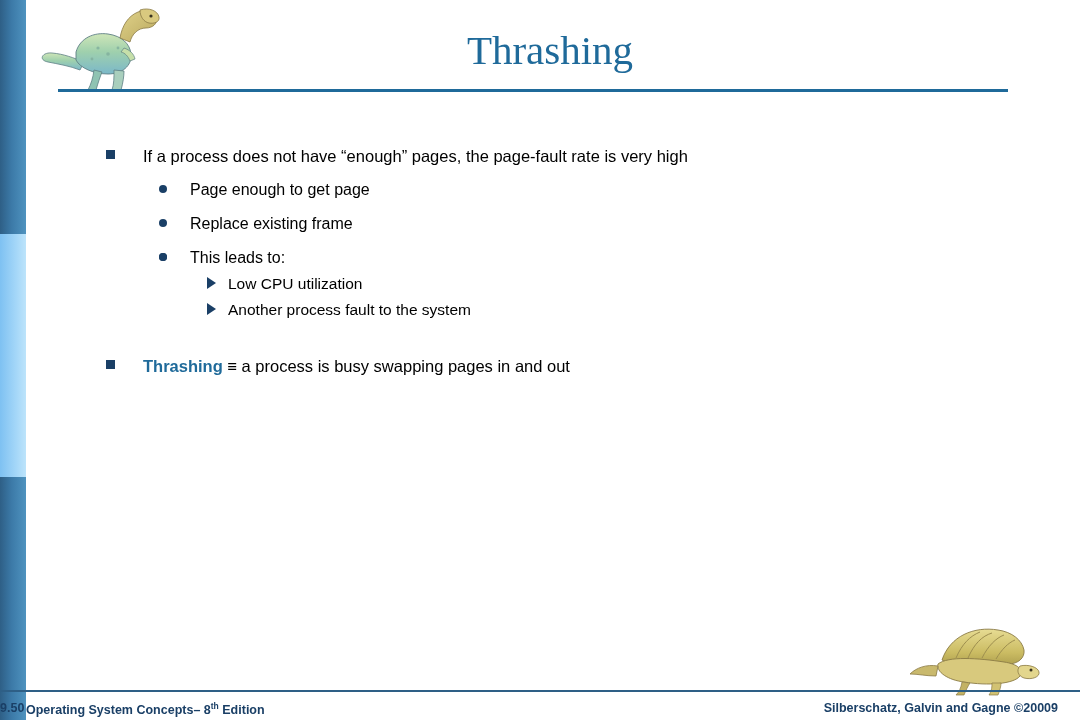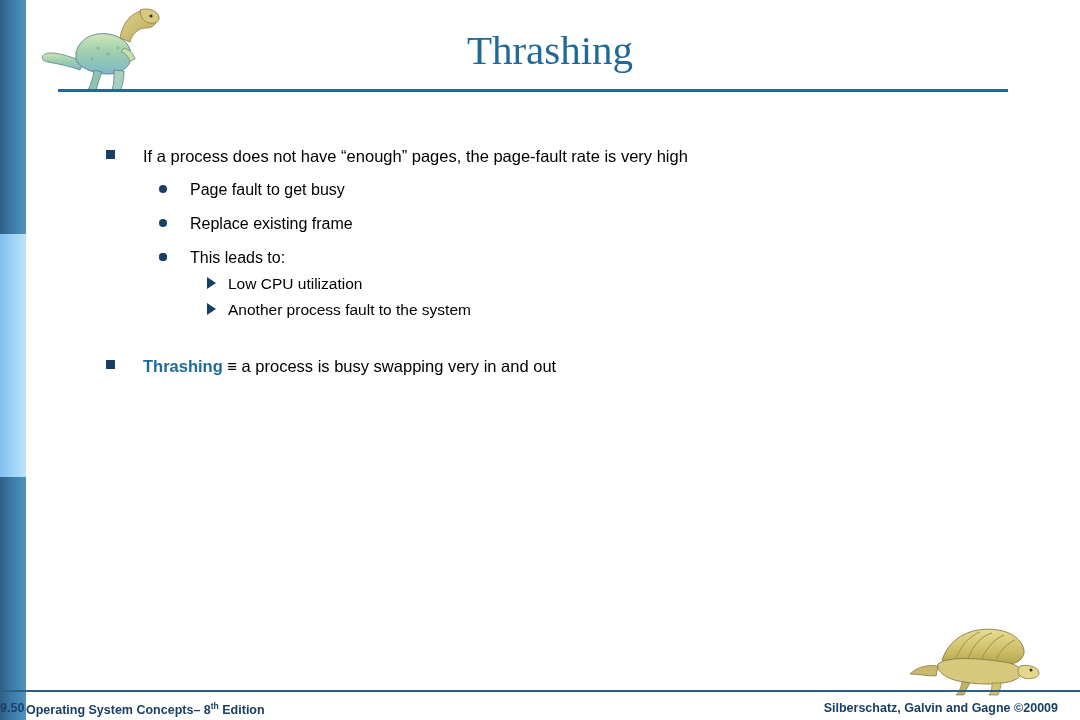--- a/index.html
+++ b/index.html
@@ -251,21 +251,21 @@
 
   <div class="content">
 
     <div class="bullet-l1">
       <span class="marker"></span>
       <span>If a process does not have “enough” pages, the page-fault rate is very high</span>
     </div>
 
     <div class="bullet-l2">
       <span class="marker"></span>
-      <span>Page fault to get busy</span>
+      <span>Page enough to get page</span>
     </div>
 
     <div class="bullet-l2">
       <span class="marker"></span>
       <span>Replace existing frame</span>
     </div>
 
     <div class="bullet-l2">
       <span class="marker"></span>
     </div>
@@ -291,21 +291,21 @@
             <path d="M0 0 L9 6 L0 12 Z" fill="#1a3f66"></path>
           </svg>
       </span>
       <span>Another process fault to the system</span>
     </div>
 
     <div class="gap-before-thrash"></div>
 
     <div class="thrash-line">
       <span class="marker"></span>
-      <span class="thrash-term">Thrashing</span><span> ≡ a process is busy swapping very in and out</span>
+      <span class="thrash-term">Thrashing</span><span> ≡ a process is busy swapping pages in and out</span>
     </div>
 
   </div>
 
   <div class="dino-bottom">
     <svg viewBox="0 0 132 82" width="132" height="82" xmlns="http://www.w3.org/2000/svg">
       <defs>
         <linearGradient id="dg3" x1="0" y1="0" x2="0" y2="1">
           <stop offset="0%" stop-color="#e7dc93"></stop>
           <stop offset="60%" stop-color="#cbbc63"></stop>

